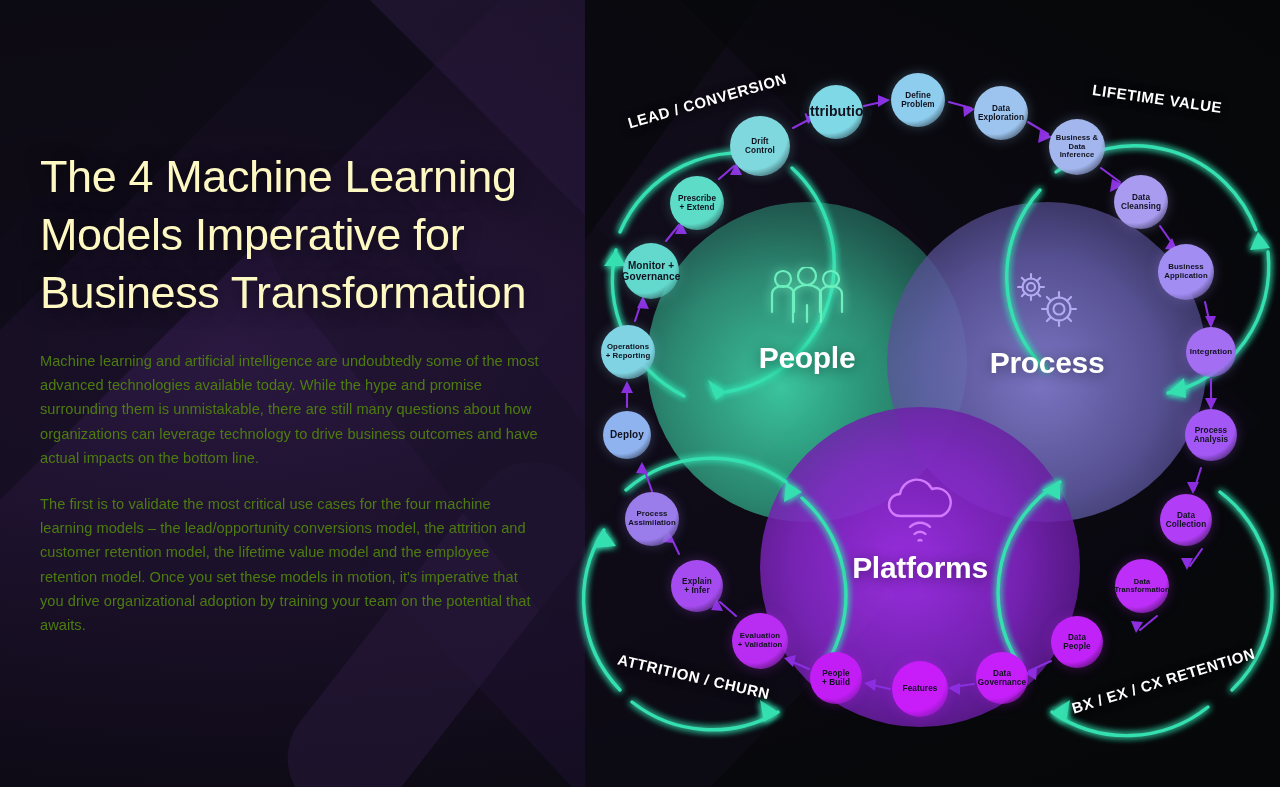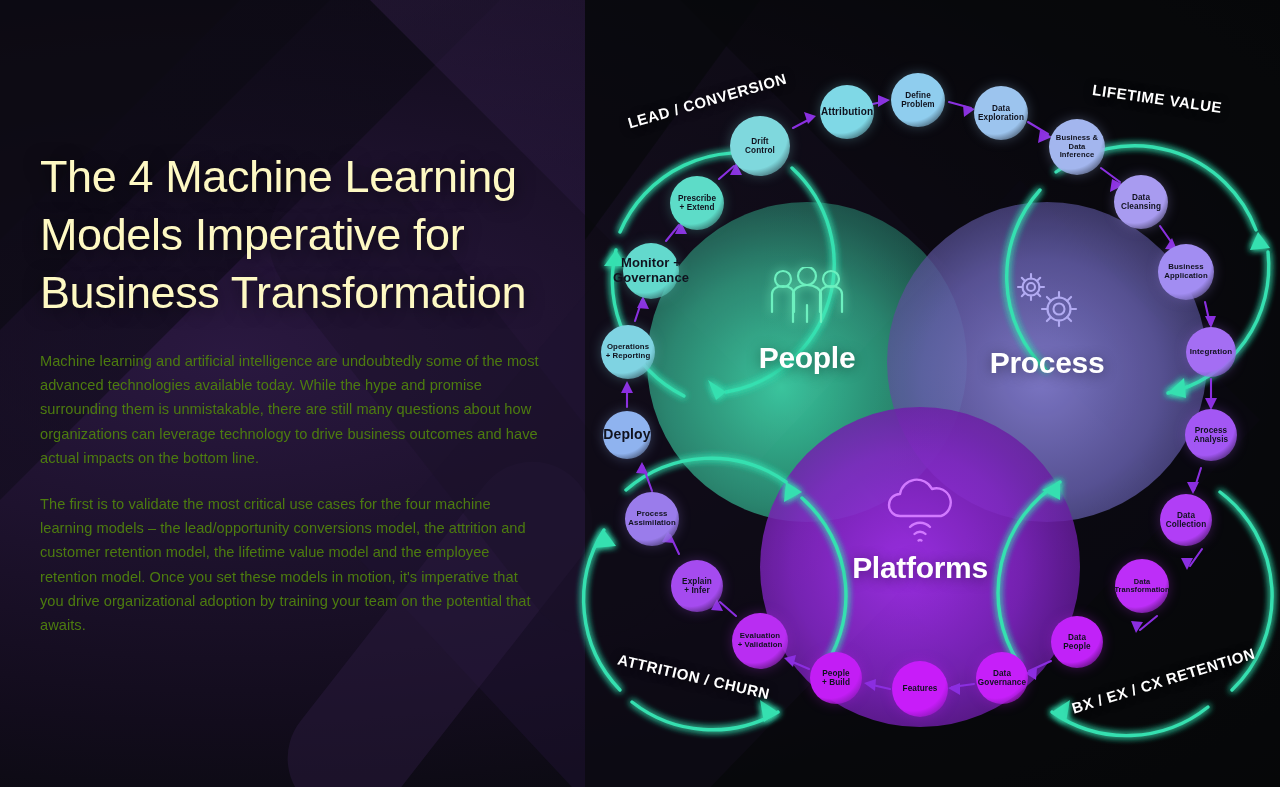--- a/index.html
+++ b/index.html
@@ -312,21 +312,21 @@
     <div class="ring-label" style="left:488px; top:672px; font-size:15px; transform:rotate(-17deg);">BX / EX / CX RETENTION</div>
     <div class="ring-label" style="left:36px; top:668px; font-size:15px; transform:rotate(13deg);">ATTRITION / CHURN</div>
 
     <div id="nodes-root">
         <div class="node" style="left: 180px; top: 146px; width: 60px; height: 60px; background: radial-gradient(circle at 38% 32%, rgb(127, 216, 221), rgb(127, 216, 221) 62%, rgba(0, 0, 0, 0.18)); box-shadow: rgba(127, 216, 221, 0.4) 0px 0px 14px -2px; font-size: 8.2px; color: rgb(16, 18, 30);">
           <div>
             <span>Drift</span>
             <span>Control</span>
           </div>
         </div>
-        <div class="node" style="left: 267px; top: 112px; width: 54px; height: 54px; background: radial-gradient(circle at 38% 32%, rgb(127, 216, 230), rgb(127, 216, 230) 62%, rgba(0, 0, 0, 0.18)); box-shadow: rgba(127, 216, 230, 0.4) 0px 0px 14px -2px; font-size: 10px; color: rgb(16, 18, 30);">
+        <div class="node" style="left: 256px; top: 112px; width: 54px; height: 54px; background: radial-gradient(circle at 38% 32%, rgb(127, 216, 230), rgb(127, 216, 230) 62%, rgba(0, 0, 0, 0.18)); box-shadow: rgba(127, 216, 230, 0.4) 0px 0px 14px -2px; font-size: 14px; color: rgb(16, 18, 30);">
           <div>
             <span>Attribution</span>
           </div>
         </div>
         <div class="node" style="left: 338px; top: 100px; width: 54px; height: 54px; background: radial-gradient(circle at 38% 32%, rgb(143, 205, 238), rgb(143, 205, 238) 62%, rgba(0, 0, 0, 0.18)); box-shadow: rgba(143, 205, 238, 0.4) 0px 0px 14px -2px; font-size: 8.2px; color: rgb(16, 18, 30);">
           <div>
             <span>Define</span>
             <span>Problem</span>
           </div>
         </div>
@@ -411,32 +411,32 @@
             <span>Explain</span>
             <span>+ Infer</span>
           </div>
         </div>
         <div class="node" style="left: 72px; top: 519px; width: 54px; height: 54px; background: radial-gradient(circle at 38% 32%, rgb(154, 124, 235), rgb(154, 124, 235) 62%, rgba(0, 0, 0, 0.18)); box-shadow: rgba(154, 124, 235, 0.4) 0px 0px 14px -2px; font-size: 7.8px; color: rgb(16, 18, 30);">
           <div>
             <span>Process</span>
             <span>Assimilation</span>
           </div>
         </div>
-        <div class="node" style="left: 47px; top: 435px; width: 48px; height: 48px; background: radial-gradient(circle at 38% 32%, rgb(143, 179, 239), rgb(143, 179, 239) 62%, rgba(0, 0, 0, 0.18)); box-shadow: rgba(143, 179, 239, 0.4) 0px 0px 14px -2px; font-size: 14px; color: rgb(16, 18, 30);">
+        <div class="node" style="left: 47px; top: 435px; width: 48px; height: 48px; background: radial-gradient(circle at 38% 32%, rgb(143, 179, 239), rgb(143, 179, 239) 62%, rgba(0, 0, 0, 0.18)); box-shadow: rgba(143, 179, 239, 0.4) 0px 0px 14px -2px; font-size: 10px; color: rgb(16, 18, 30);">
           <div>
             <span>Deploy</span>
           </div>
         </div>
         <div class="node" style="left: 48px; top: 352px; width: 54px; height: 54px; background: radial-gradient(circle at 38% 32%, rgb(127, 211, 226), rgb(127, 211, 226) 62%, rgba(0, 0, 0, 0.18)); box-shadow: rgba(127, 211, 226, 0.4) 0px 0px 14px -2px; font-size: 7.8px; color: rgb(16, 18, 30);">
           <div>
             <span>Operations</span>
             <span>+ Reporting</span>
           </div>
         </div>
-        <div class="node" style="left: 71px; top: 271px; width: 56px; height: 56px; background: radial-gradient(circle at 38% 32%, rgb(99, 217, 205), rgb(99, 217, 205) 62%, rgba(0, 0, 0, 0.18)); box-shadow: rgba(99, 217, 205, 0.4) 0px 0px 14px -2px; font-size: 13px; color: rgb(16, 18, 30);">
+        <div class="node" style="left: 71px; top: 271px; width: 56px; height: 56px; background: radial-gradient(circle at 38% 32%, rgb(99, 217, 205), rgb(99, 217, 205) 62%, rgba(0, 0, 0, 0.18)); box-shadow: rgba(99, 217, 205, 0.4) 0px 0px 14px -2px; font-size: 10px; color: rgb(16, 18, 30);">
           <div>
             <span>Monitor +</span>
             <span>Governance</span>
           </div>
         </div>
         <div class="node" style="left: 117px; top: 203px; width: 54px; height: 54px; background: radial-gradient(circle at 38% 32%, rgb(93, 220, 200), rgb(93, 220, 200) 62%, rgba(0, 0, 0, 0.18)); box-shadow: rgba(93, 220, 200, 0.4) 0px 0px 14px -2px; font-size: 8.2px; color: rgb(16, 18, 30);">
           <div>
             <span>Prescribe</span>
             <span>+ Extend</span>
           </div>

